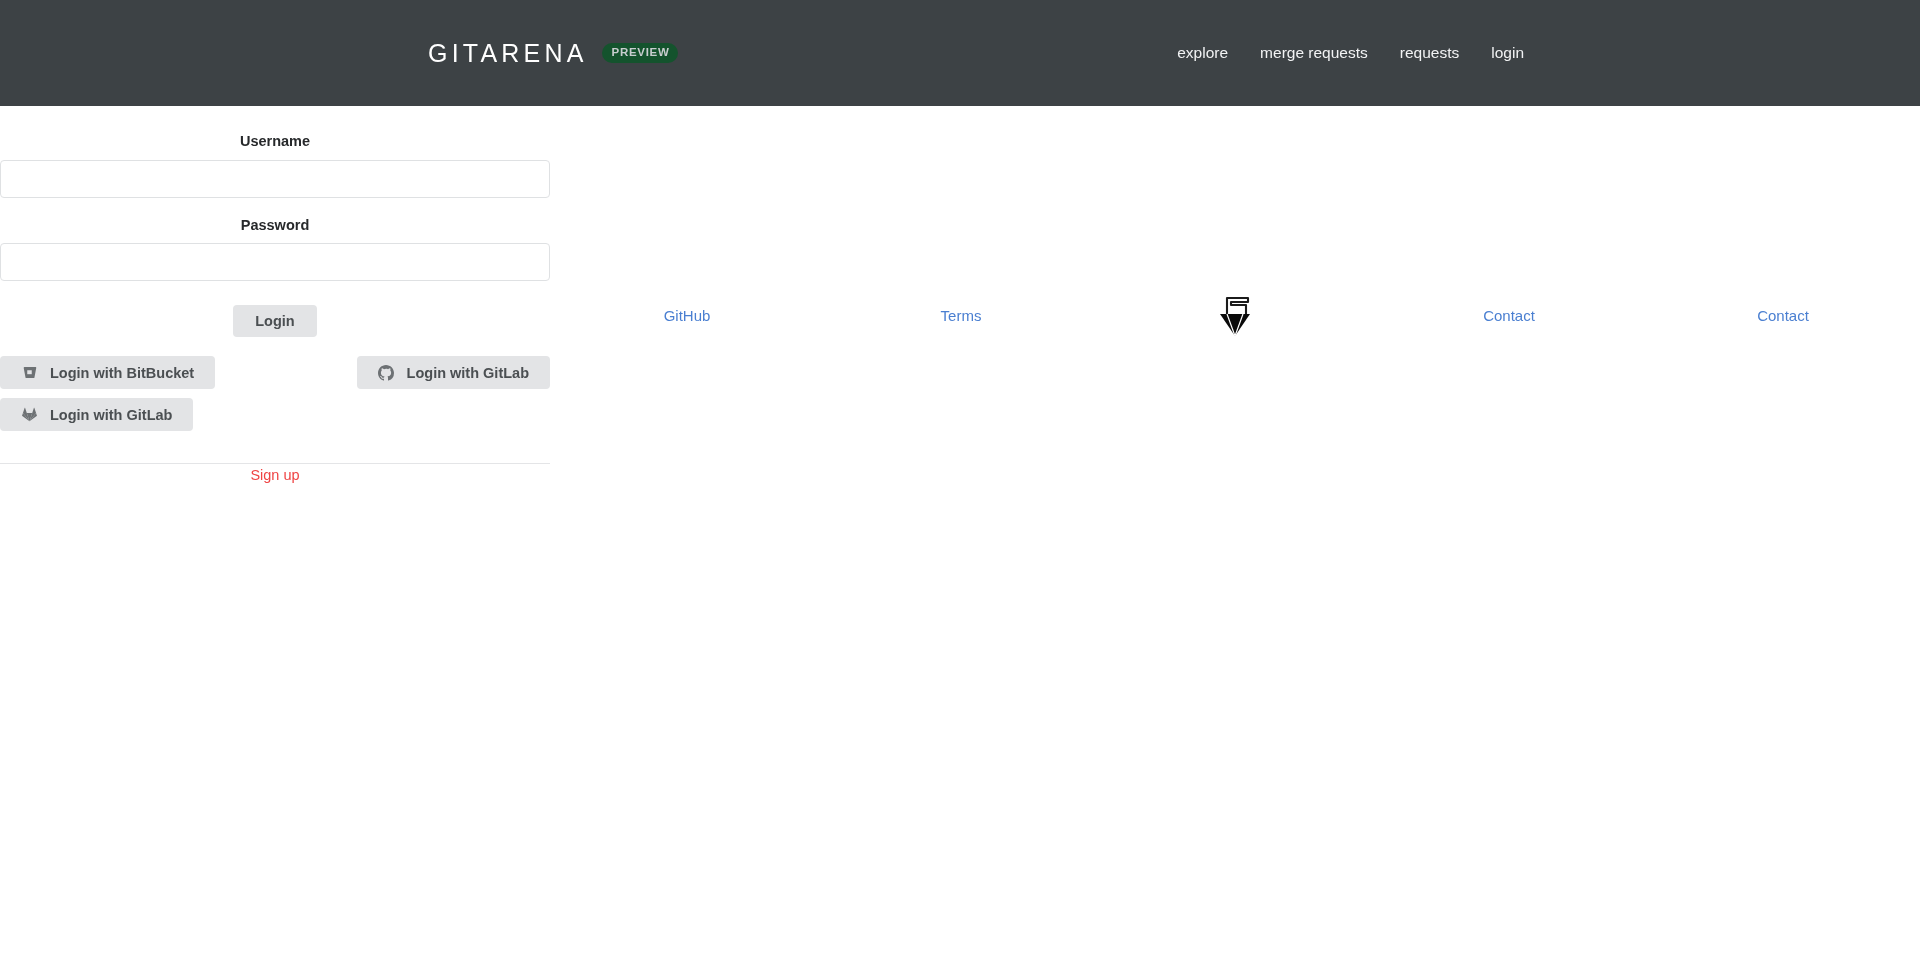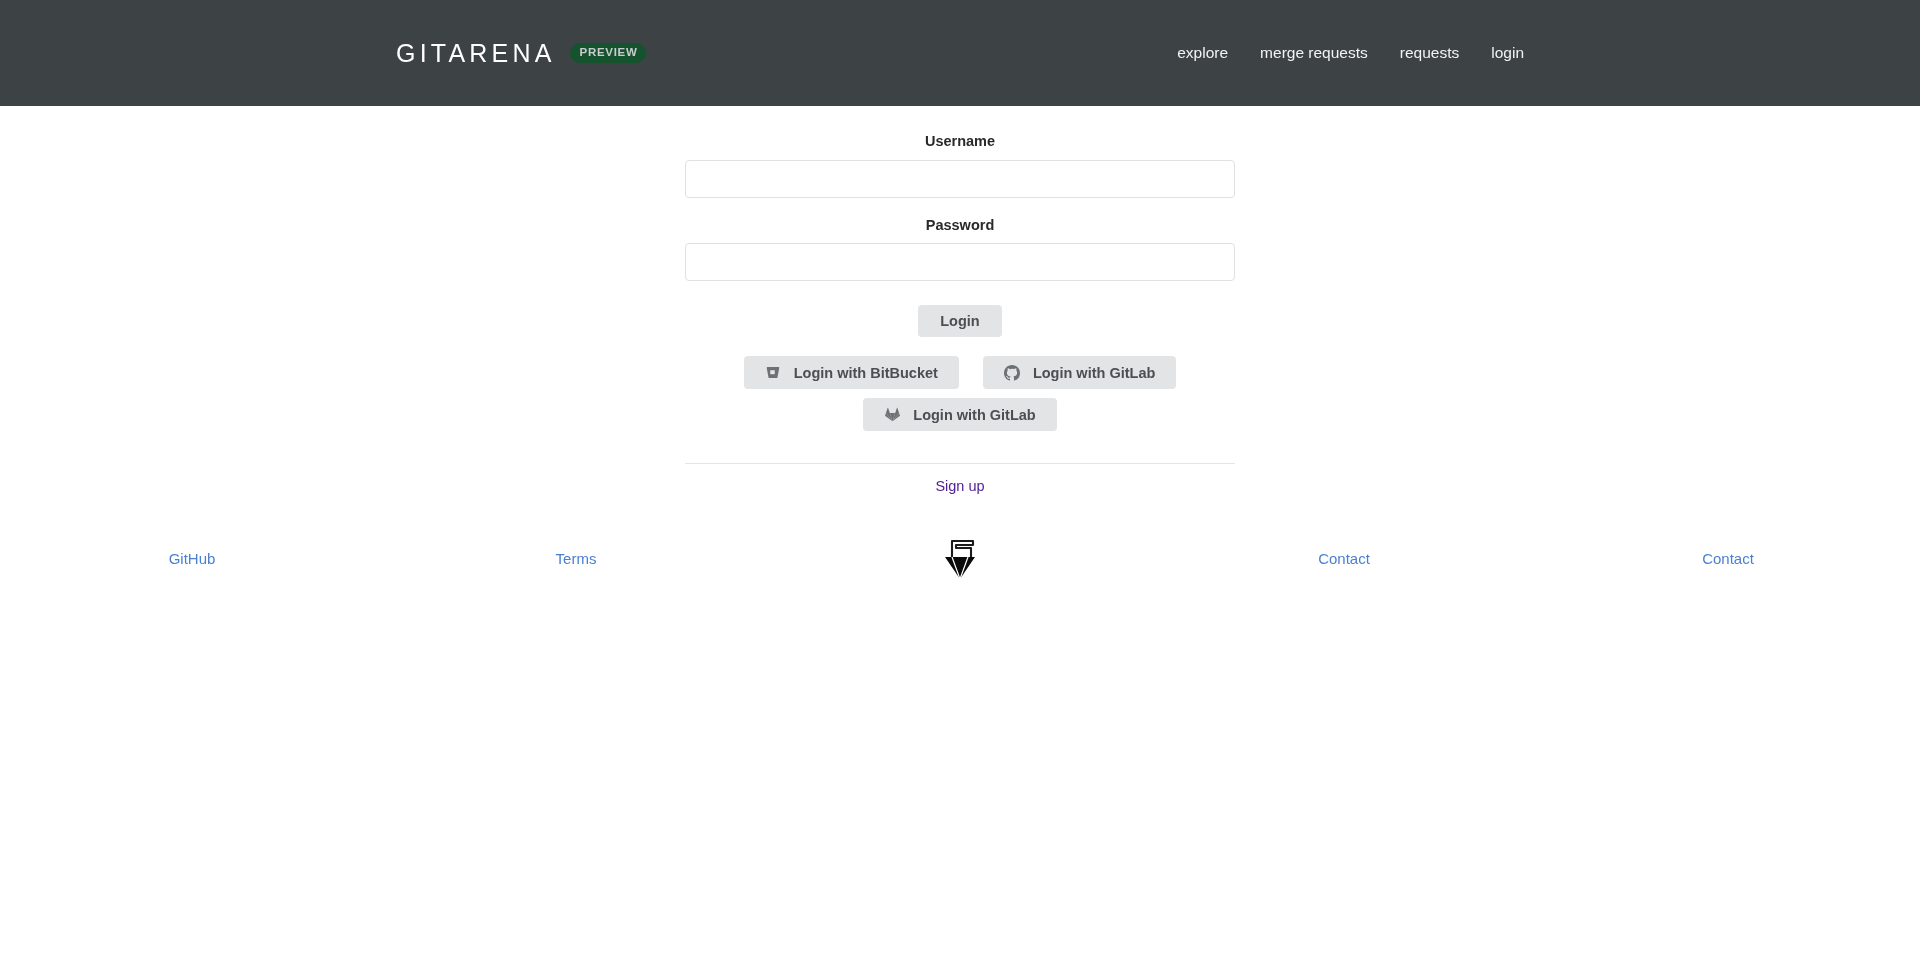--- a/index.html
+++ b/index.html
@@ -31,20 +31,21 @@
     gap: 14px;
   }
 
   .brand-name {
     color: #ffffff;
     font-size: 25px;
     font-weight: 300;
     letter-spacing: 4.2px;
     white-space: nowrap;
     line-height: 1;
+    margin-left: 32px;
   }
 
   .preview-badge {
     background: #14532d;
     color: #c9cdcf;
     font-size: 11.5px;
     font-weight: 600;
     letter-spacing: 0.7px;
     padding: 4px 9px 4px 10px;
     border-radius: 11px;
@@ -66,21 +67,21 @@
     font-weight: 400;
     text-decoration: none;
     white-space: nowrap;
     cursor: pointer;
   }
 
   
   .page {
     width: 100%;
     display: flex;
-    flex-direction: column;
+    flex-direction: row;
     align-items: center;
   }
 
   .form-col {
     width: 550px;
     margin-top: 28px;
     display: flex;
     flex-direction: column;
     align-items: center;
   }
@@ -121,21 +122,21 @@
     font-weight: 700;
     padding: 0 22px;
     height: 32px;
     line-height: 32px;
     cursor: pointer;
   }
 
   .oauth-row {
     margin-top: 19px;
     display: flex;
-    justify-content: center;
+    justify-content: space-between;
     gap: 24px;
     width: 100%;
   }
   .oauth-row.second { margin-top: 9px; }
 
   .oauth-button {
     background: #e3e4e6;
     border: none;
     border-radius: 4px;
     color: #4b4f52;
@@ -162,22 +163,22 @@
   .oauth-icon svg { display: block; }
 
   .divider {
     width: 550px;
     height: 1px;
     background: #e4e5e7;
     margin-top: 32px;
   }
 
   .signup-link {
-    margin-top: 15px;
-    color: #4c1d95;
+    margin-top: 4px;
+    color: #ef4444;
     font-size: 14.5px;
     text-decoration: none;
     cursor: pointer;
     line-height: 1;
   }
 
   
   .footer {
     margin-top: 43px;
     width: 1920px;

